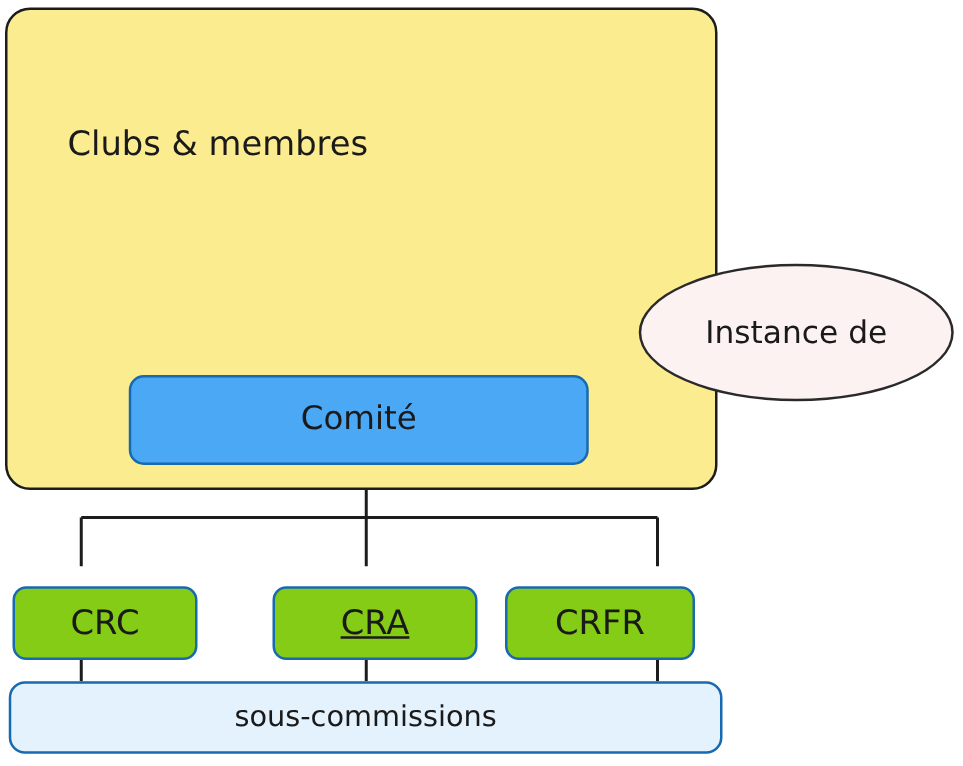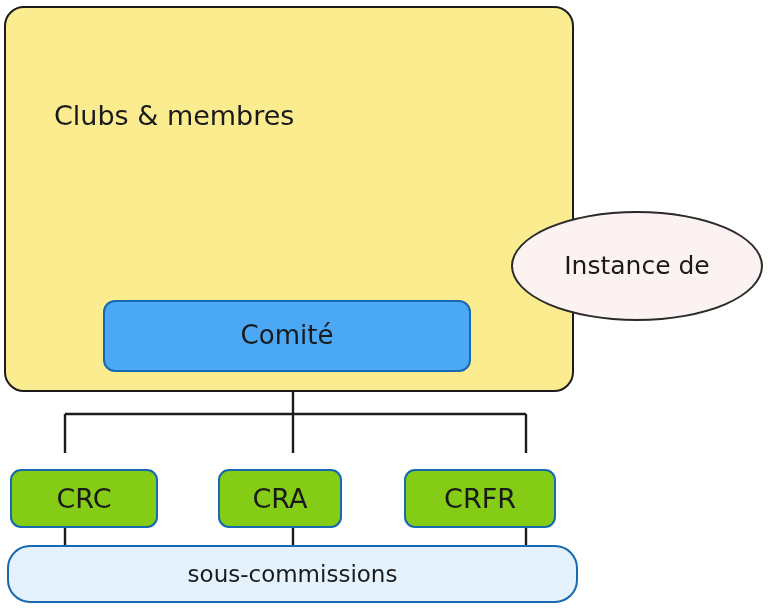--- a/index.html
+++ b/index.html
@@ -105,32 +105,32 @@
     top: 453px;
     height: 59px;
     background: #84cc16;
     border: 2px solid #1769b0;
     border-radius: 11px;
     font-size: 27px;
     z-index: 4;
     margin-top: 16px;
   }
   .node-crc  { left: 10px;  width: 148px; }
-  .node-cra  { left: 218px; width: 124px; }
+  .node-cra  { left: 218px; width: 164px; text-decoration: underline; }
   .node-crfr { left: 404px; width: 152px; }
 
   
   .node-sous {
     left: 7px;
     top: 545px;
     width: 571px;
     height: 58px;
     background: #e3f2fd;
     border: 2px solid #1769b0;
-    border-radius: 23px;
+    border-radius: 13px;
     font-size: 23px;
     z-index: 4;
   }
 </style>
 </head>
 <body>
 
 <div id="diagram">
 
   <div class="node group-clubs">

